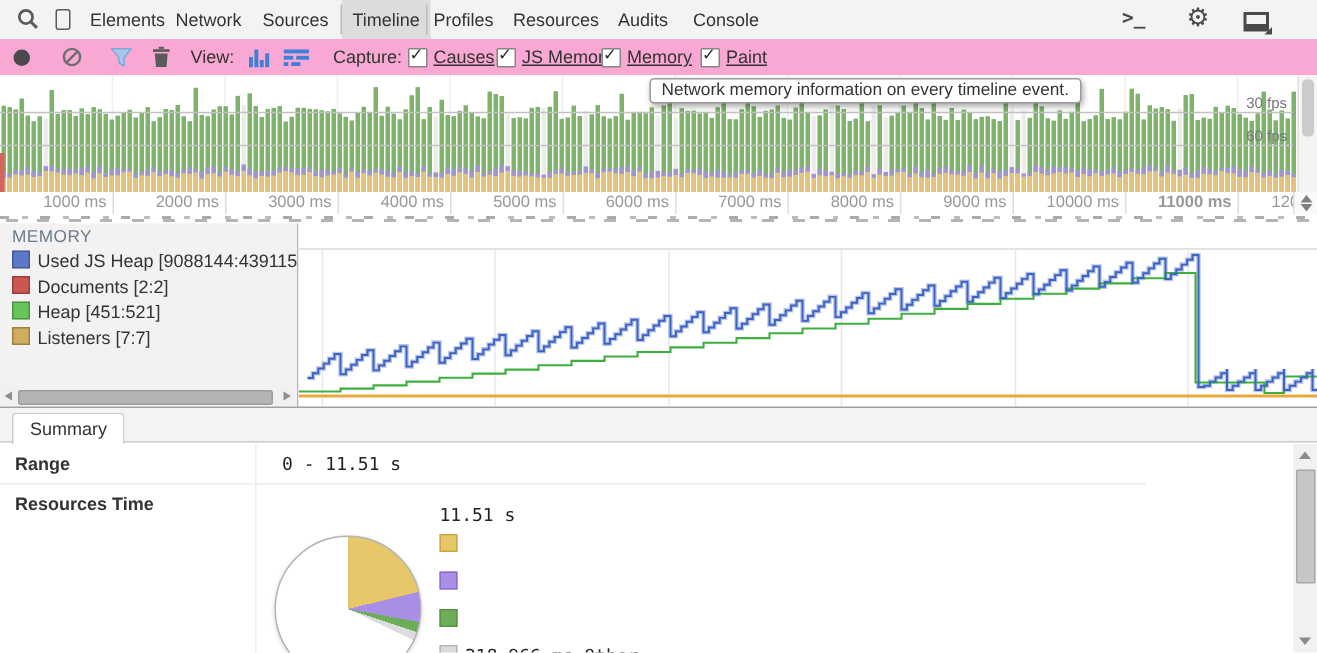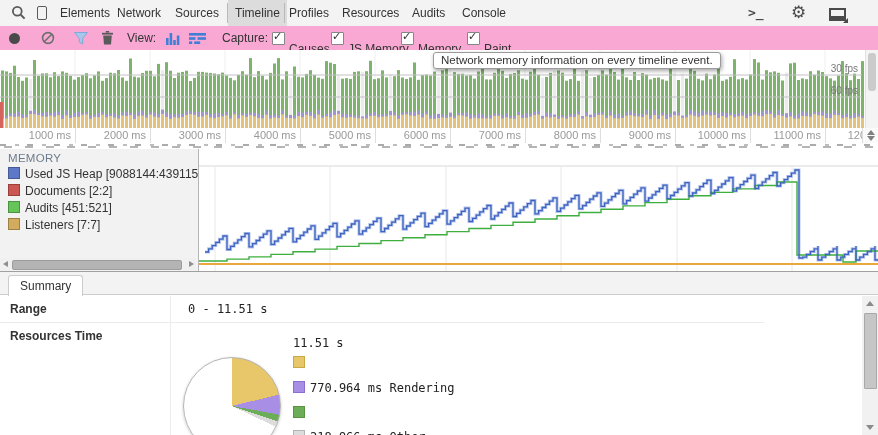--- a/index.html
+++ b/index.html
@@ -18,21 +18,21 @@
   .dockbox{position:absolute;left:829px;top:8px;width:13px;height:6px;border:2px solid #4a4a4a;border-bottom:5px solid #4a4a4a;}
   .dockbox::after{content:"";position:absolute;right:-4px;bottom:-7px;border-left:5px solid transparent;border-bottom:5px solid #4a4a4a;}
   
   .toolbar{position:absolute;top:26px;left:0;width:878px;height:24px;background:#f9a8d4;border-bottom:1px solid #d4d4d4;text-align:right;}
   .toolbar .lbl{position:absolute;top:0;line-height:24px;color:#333;}
   .rec{position:absolute;left:9px;top:7px;width:11px;height:11px;border-radius:50%;background:#4a4a4a;}
   .ticon{position:absolute;top:5px;}
   .cbgroup{position:absolute;top:0;height:24px;}
   .cb{position:absolute;top:6px;width:11px;height:11px;background:#fff;border:1px solid #858585;border-radius:1px;}
   .cb::after{content:"\2713";position:absolute;left:0px;top:-3px;font-family:"DejaVu Sans",sans-serif;font-size:11px;font-weight:bold;color:#2d2d2d;}
-  .cbl{position:absolute;left:17px;top:11px;line-height:24px;white-space:nowrap;text-decoration:underline;}
+  .cbl{position:absolute;left:17px;top:0;line-height:24px;white-space:nowrap;text-decoration:underline;}
   
   .tooltip{position:absolute;left:433px;top:52px;z-index:50;background:#fff;border:1px solid #9b9b9b;
            border-radius:3px;padding:1px 7px 2px 7px;font-size:11.5px;color:#333;white-space:nowrap;
            box-shadow:1px 2px 4px rgba(0,0,0,.35);}
   
   .overview{position:absolute;top:50px;left:0;width:878px;height:78px;background:#fff;overflow:hidden;}
   .ovscroll{position:absolute;top:50px;right:0;width:12px;height:78px;background:#f4f4f4;border-left:1px solid #e2e2e2;z-index:5;}
   .ovthumb{position:absolute;left:2px;top:3px;width:8px;height:38px;background:#cbcbcb;border-radius:3px;}
   .ruler{position:absolute;top:128px;left:0;width:878px;height:15px;background:#fff;overflow:hidden;}
   .rtick{position:absolute;top:0;height:15px;width:1px;background:#dedede;}
@@ -820,36 +820,36 @@
     <div class="rlabel" style="left: 366px;">6000 ms</div>
     <div class="rtick" style="left: 450px;"></div>
     <div class="rlabel" style="left: 441px;">7000 ms</div>
     <div class="rtick" style="left: 525px;"></div>
     <div class="rlabel" style="left: 516px;">8000 ms</div>
     <div class="rtick" style="left: 600px;"></div>
     <div class="rlabel" style="left: 591px;">9000 ms</div>
     <div class="rtick" style="left: 675px;"></div>
     <div class="rlabel" style="left: 666px;">10000 ms</div>
     <div class="rtick" style="left: 750px;"></div>
-    <div class="rlabel" style="left: 741px;">11000 ms</div>
+    <div class="rlabel" style="left: 741px; font-weight: bold;">11000 ms</div>
     <div class="rtick" style="left: 825px;"></div>
     <div class="rlabel" style="left: 816px;">12000 ms</div>
   </div>
 <div class="rspin">
   <span class="up"></span>
   <span class="dn"></span>
 </div>
 <div class="dashstrip"></div>
 
 <div class="memleft">
   <div class="memtitle">MEMORY</div>
   <div id="memlegend">
       <div class="memrow" style="top: 18px;"><span class="memswatch" style="background: rgb(92, 120, 199);"></span><span>Used JS Heap [9088144:43911512]</span></div>
       <div class="memrow" style="top: 35px;"><span class="memswatch" style="background: rgb(204, 86, 81);"></span><span>Documents [2:2]</span></div>
-      <div class="memrow" style="top: 52px;"><span class="memswatch" style="background: rgb(101, 197, 88);"></span><span>Audits [451:521]</span></div>
+      <div class="memrow" style="top: 52px;"><span class="memswatch" style="background: rgb(101, 197, 88);"></span><span>Heap [451:521]</span></div>
       <div class="memrow" style="top: 69px;"><span class="memswatch" style="background: rgb(210, 171, 94);"></span><span>Listeners [7:7]</span></div>
     </div>
   <div class="memhscroll">
     <span class="la"></span>
     <span class="th"></span>
     <span class="ra"></span>
   </div>
 </div>
 <div class="memchart" id="memchart"><svg width="679" height="122" xmlns="http://www.w3.org/2000/svg">
       <line x1="0" y1="17" x2="679" y2="17" stroke="#d8d8d8"></line>
@@ -874,21 +874,21 @@
   <div class="rowrange">
     <span class="rowlabel" style="top:6px">Range</span>
     <span class="mono" style="position:absolute;left:188px;top:6px">0 - 11.51 s</span>
   </div>
   <div>
     <span class="rowlabel" style="top:33px">Resources Time</span>
     <div class="pie" id="pie" style="top: 61px; background: conic-gradient(rgb(232, 198, 106) 0deg, rgb(232, 198, 106) 76.3deg, rgb(169, 142, 229) 76.3deg, rgb(169, 142, 229) 100.4deg, rgb(108, 174, 87) 100.4deg, rgb(108, 174, 87) 108.5deg, rgb(220, 220, 220) 108.5deg, rgb(220, 220, 220) 115.4deg, rgb(255, 255, 255) 115.4deg, rgb(255, 255, 255) 360deg);"></div>
     <div class="pielegend" id="pielegend" style="top:26px">
         <div class="pltotal mono" style="top: 14px;">11.51 s</div>
         <div class="plrow mono" style="top: 34px;"><span class="plswatch" style="background: rgb(232, 198, 106); border-color: rgb(201, 169, 69);"></span></div>
-        <div class="plrow mono" style="top: 59px;"><span class="plswatch" style="background: rgb(169, 142, 229); border-color: rgb(138, 111, 208);"></span><span>770.964 ms Rendering</span></div>
+        <div class="plrow mono" style="top: 59px;"><span class="plswatch" style="background: rgb(169, 142, 229); border-color: rgb(138, 111, 208);"></span></div>
         <div class="plrow mono" style="top: 84px;"><span class="plswatch" style="background: rgb(108, 174, 87); border-color: rgb(87, 147, 67);"></span></div>
         <div class="plrow mono" style="top: 108px;"><span class="plswatch" style="background: rgb(220, 220, 220); border-color: rgb(181, 181, 181);"></span><span>218.966 ms Other</span></div>
       </div>
   </div>
 </div>
 <div class="vscroll">
   <span class="up"></span>
   <span class="th"></span>
   <span class="dn"></span>
 </div>

